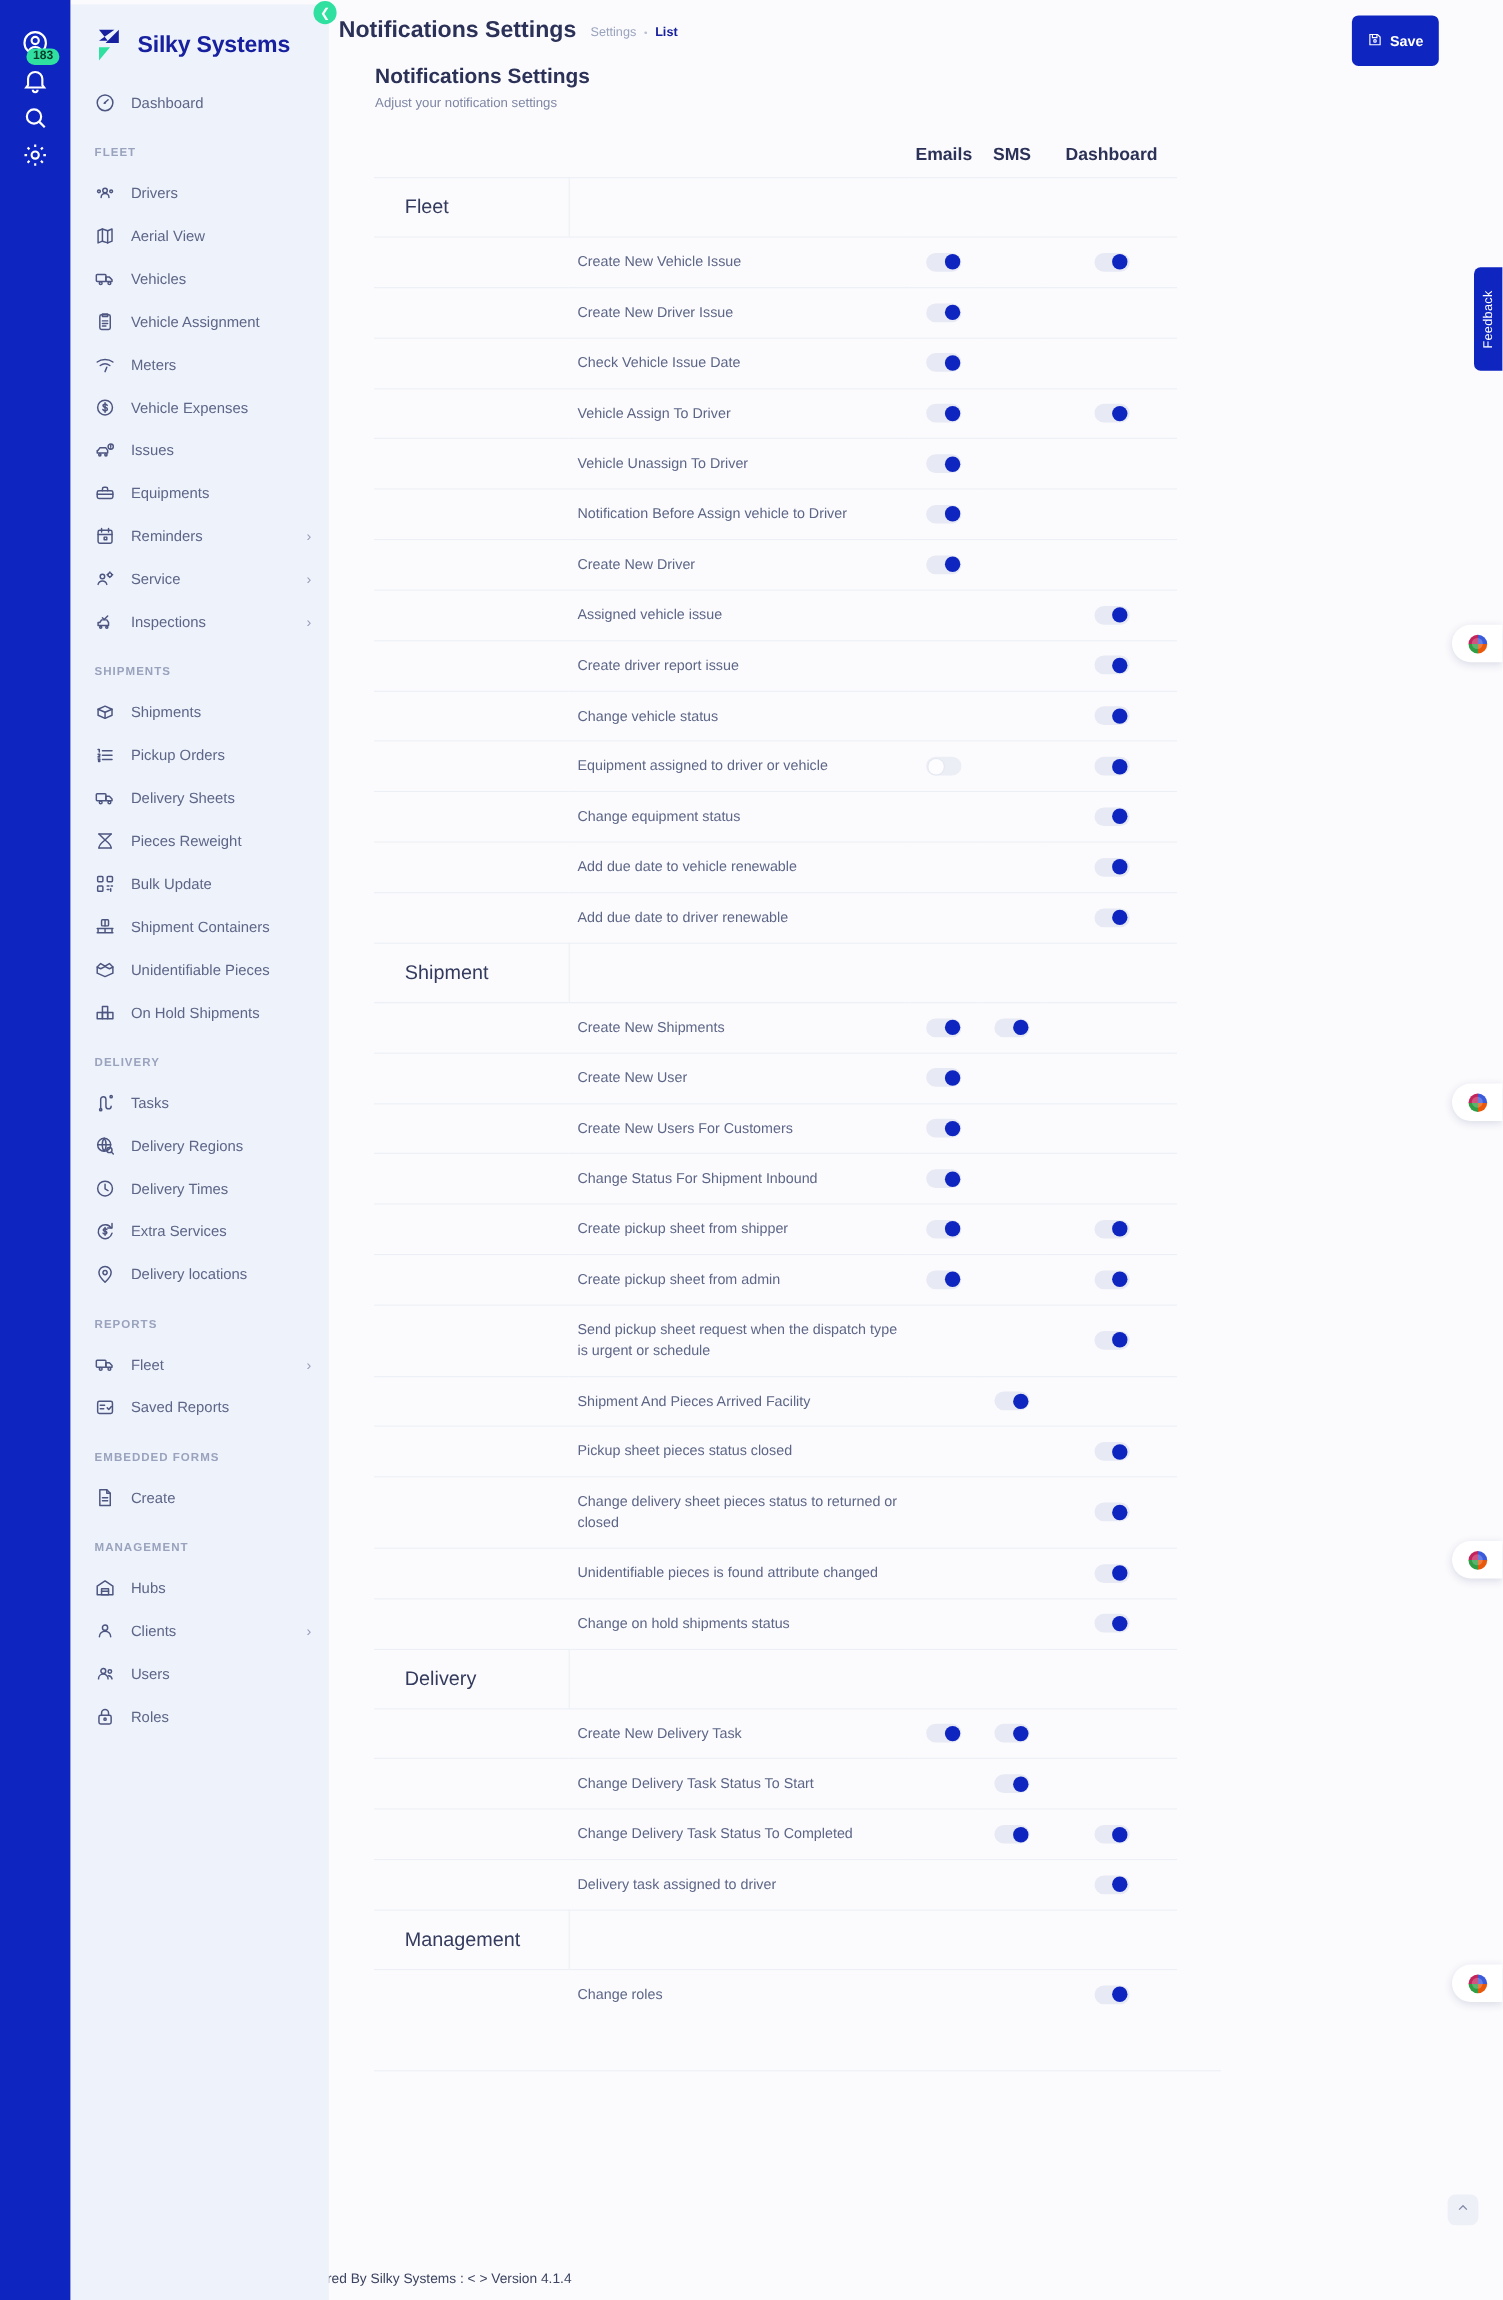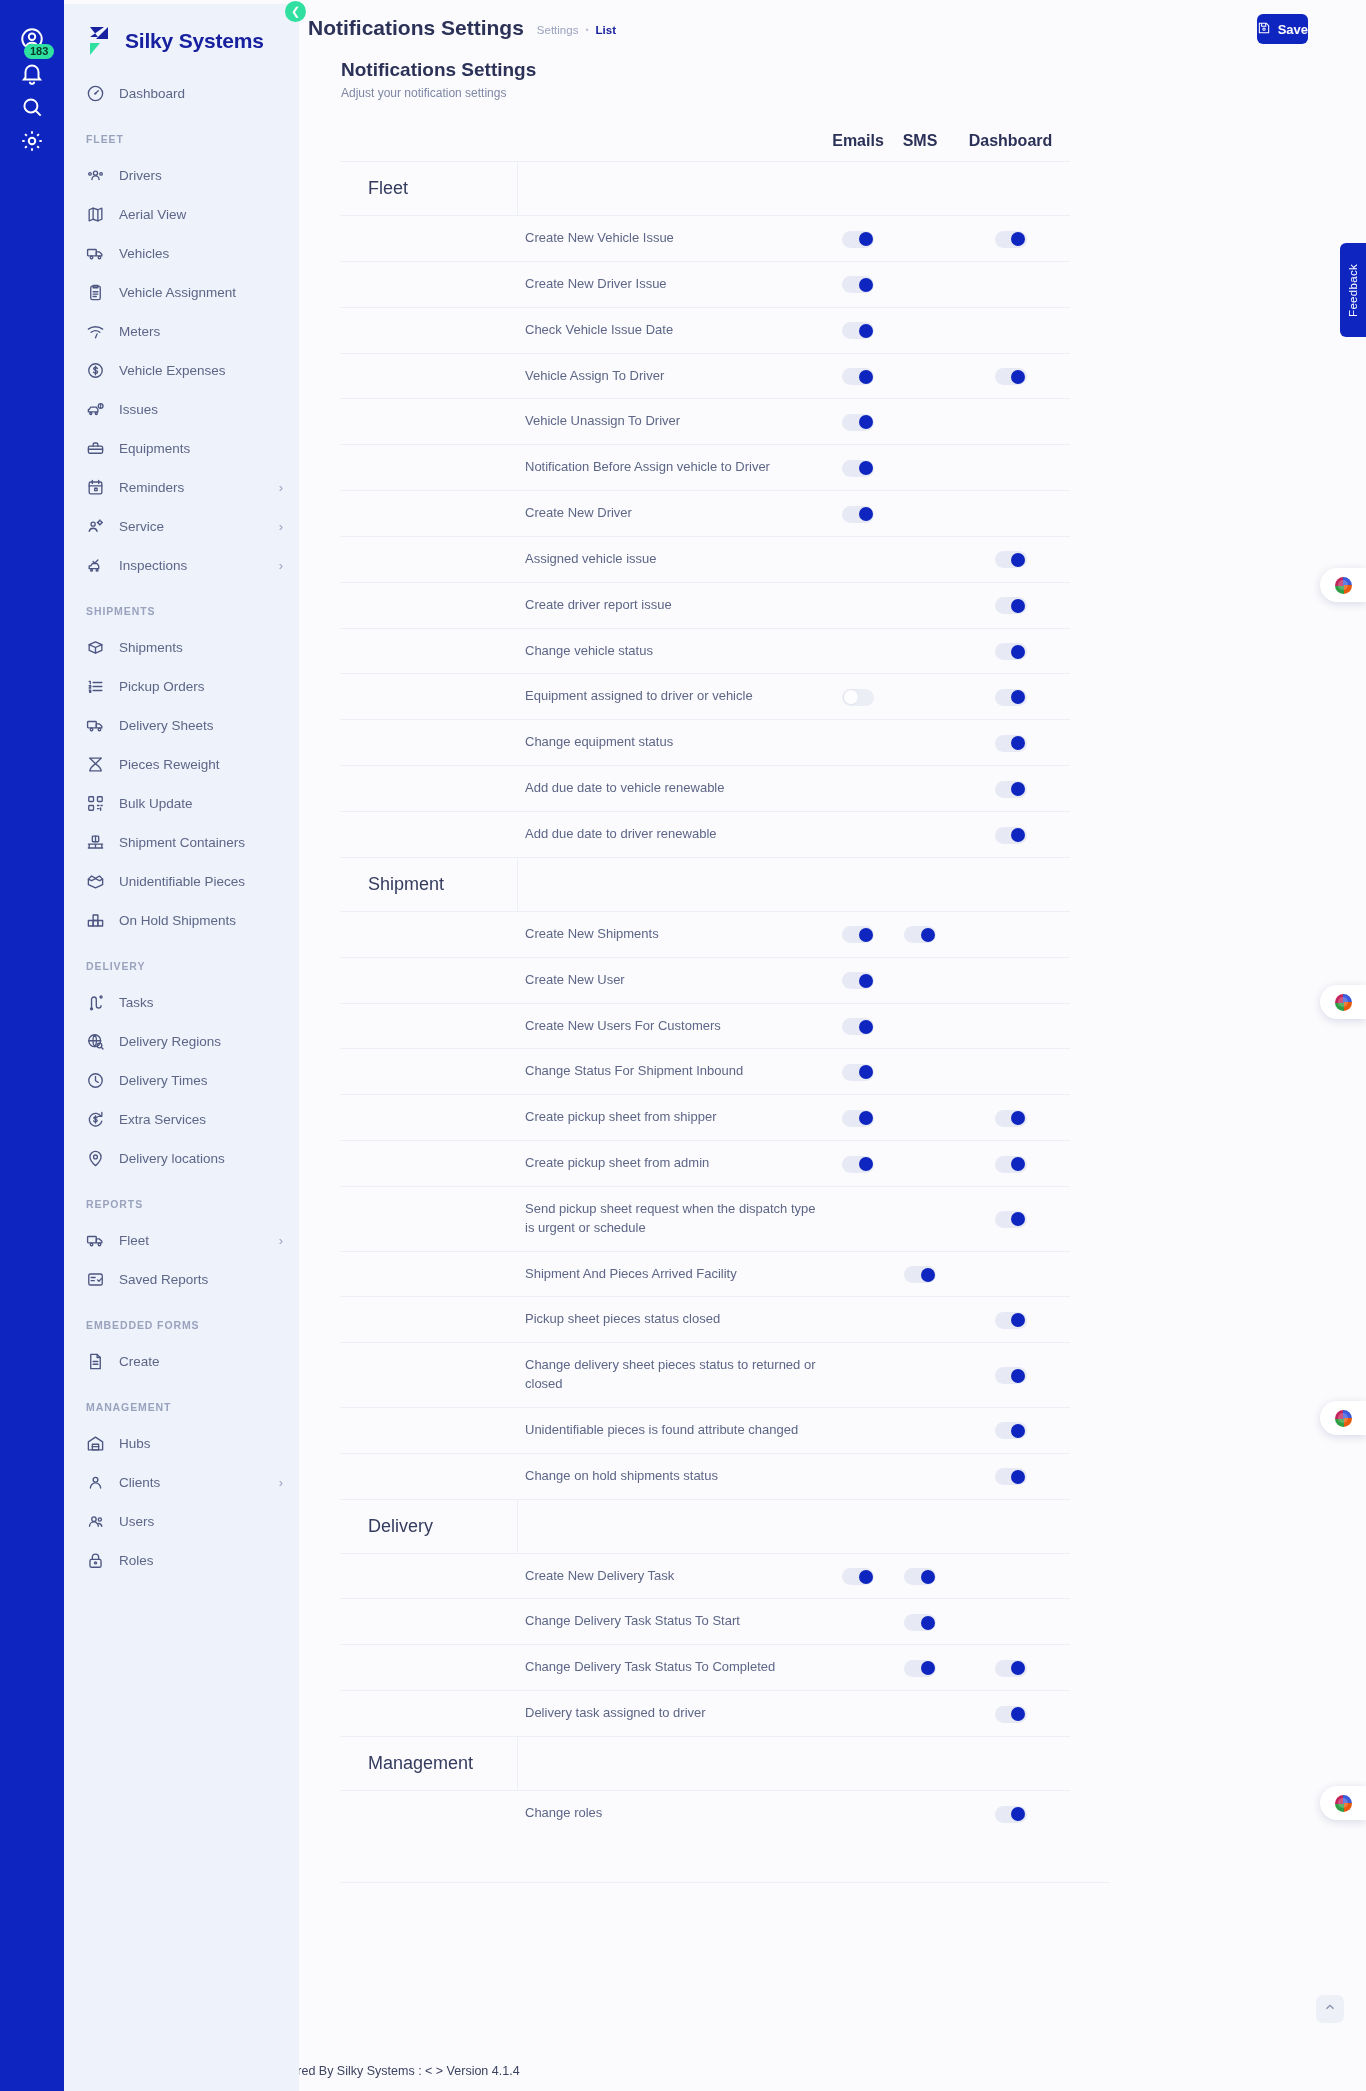--- a/index.html
+++ b/index.html
@@ -60,21 +60,21 @@
   
   #main{position:absolute;left:299px;top:0;width:1067px;height:2091px;background:#fbfbfd;overflow:hidden;}
   #topbar{height:55px;display:flex;align-items:center;padding:0 0 0 0;position:relative;}
   #page-title{font-size:21px;font-weight:600;color:#2b3157;margin-left:9px;}
   #crumbs{display:flex;align-items:center;gap:7px;margin-left:13px;font-size:11.5px;margin-top:5px;}
   #crumbs .c-muted{color:#9aa3bd;}
   #crumbs .c-dot{color:#b9c0d4;font-size:9px;}
   #crumbs .c-active{color:#17209e;font-weight:600;}
   #save-btn{
     position:absolute;right:58px;top:14px;background:#0f25c0;color:#fff;border:none;
-    border-radius:6px;height:30px;padding:0 0;display:flex;align-items:center;gap:7px;
+    border-radius:6px;height:46px;padding:0 14px;display:flex;align-items:center;gap:7px;
     font-size:13px;font-weight:600;cursor:pointer;font-family:"Liberation Sans",sans-serif;
   }
   #save-btn svg{width:14px;height:14px;stroke:#fff;fill:none;stroke-width:1.8;}
 
   #card-head{padding:4px 0 0 42px;}
   #card-title{font-size:19px;font-weight:600;color:#2b3157;}
   #card-sub{font-size:12px;color:#7a melhores;}
   #card-sub{font-size:12px;color:#7e86a3;margin-top:5px;}
 
   

